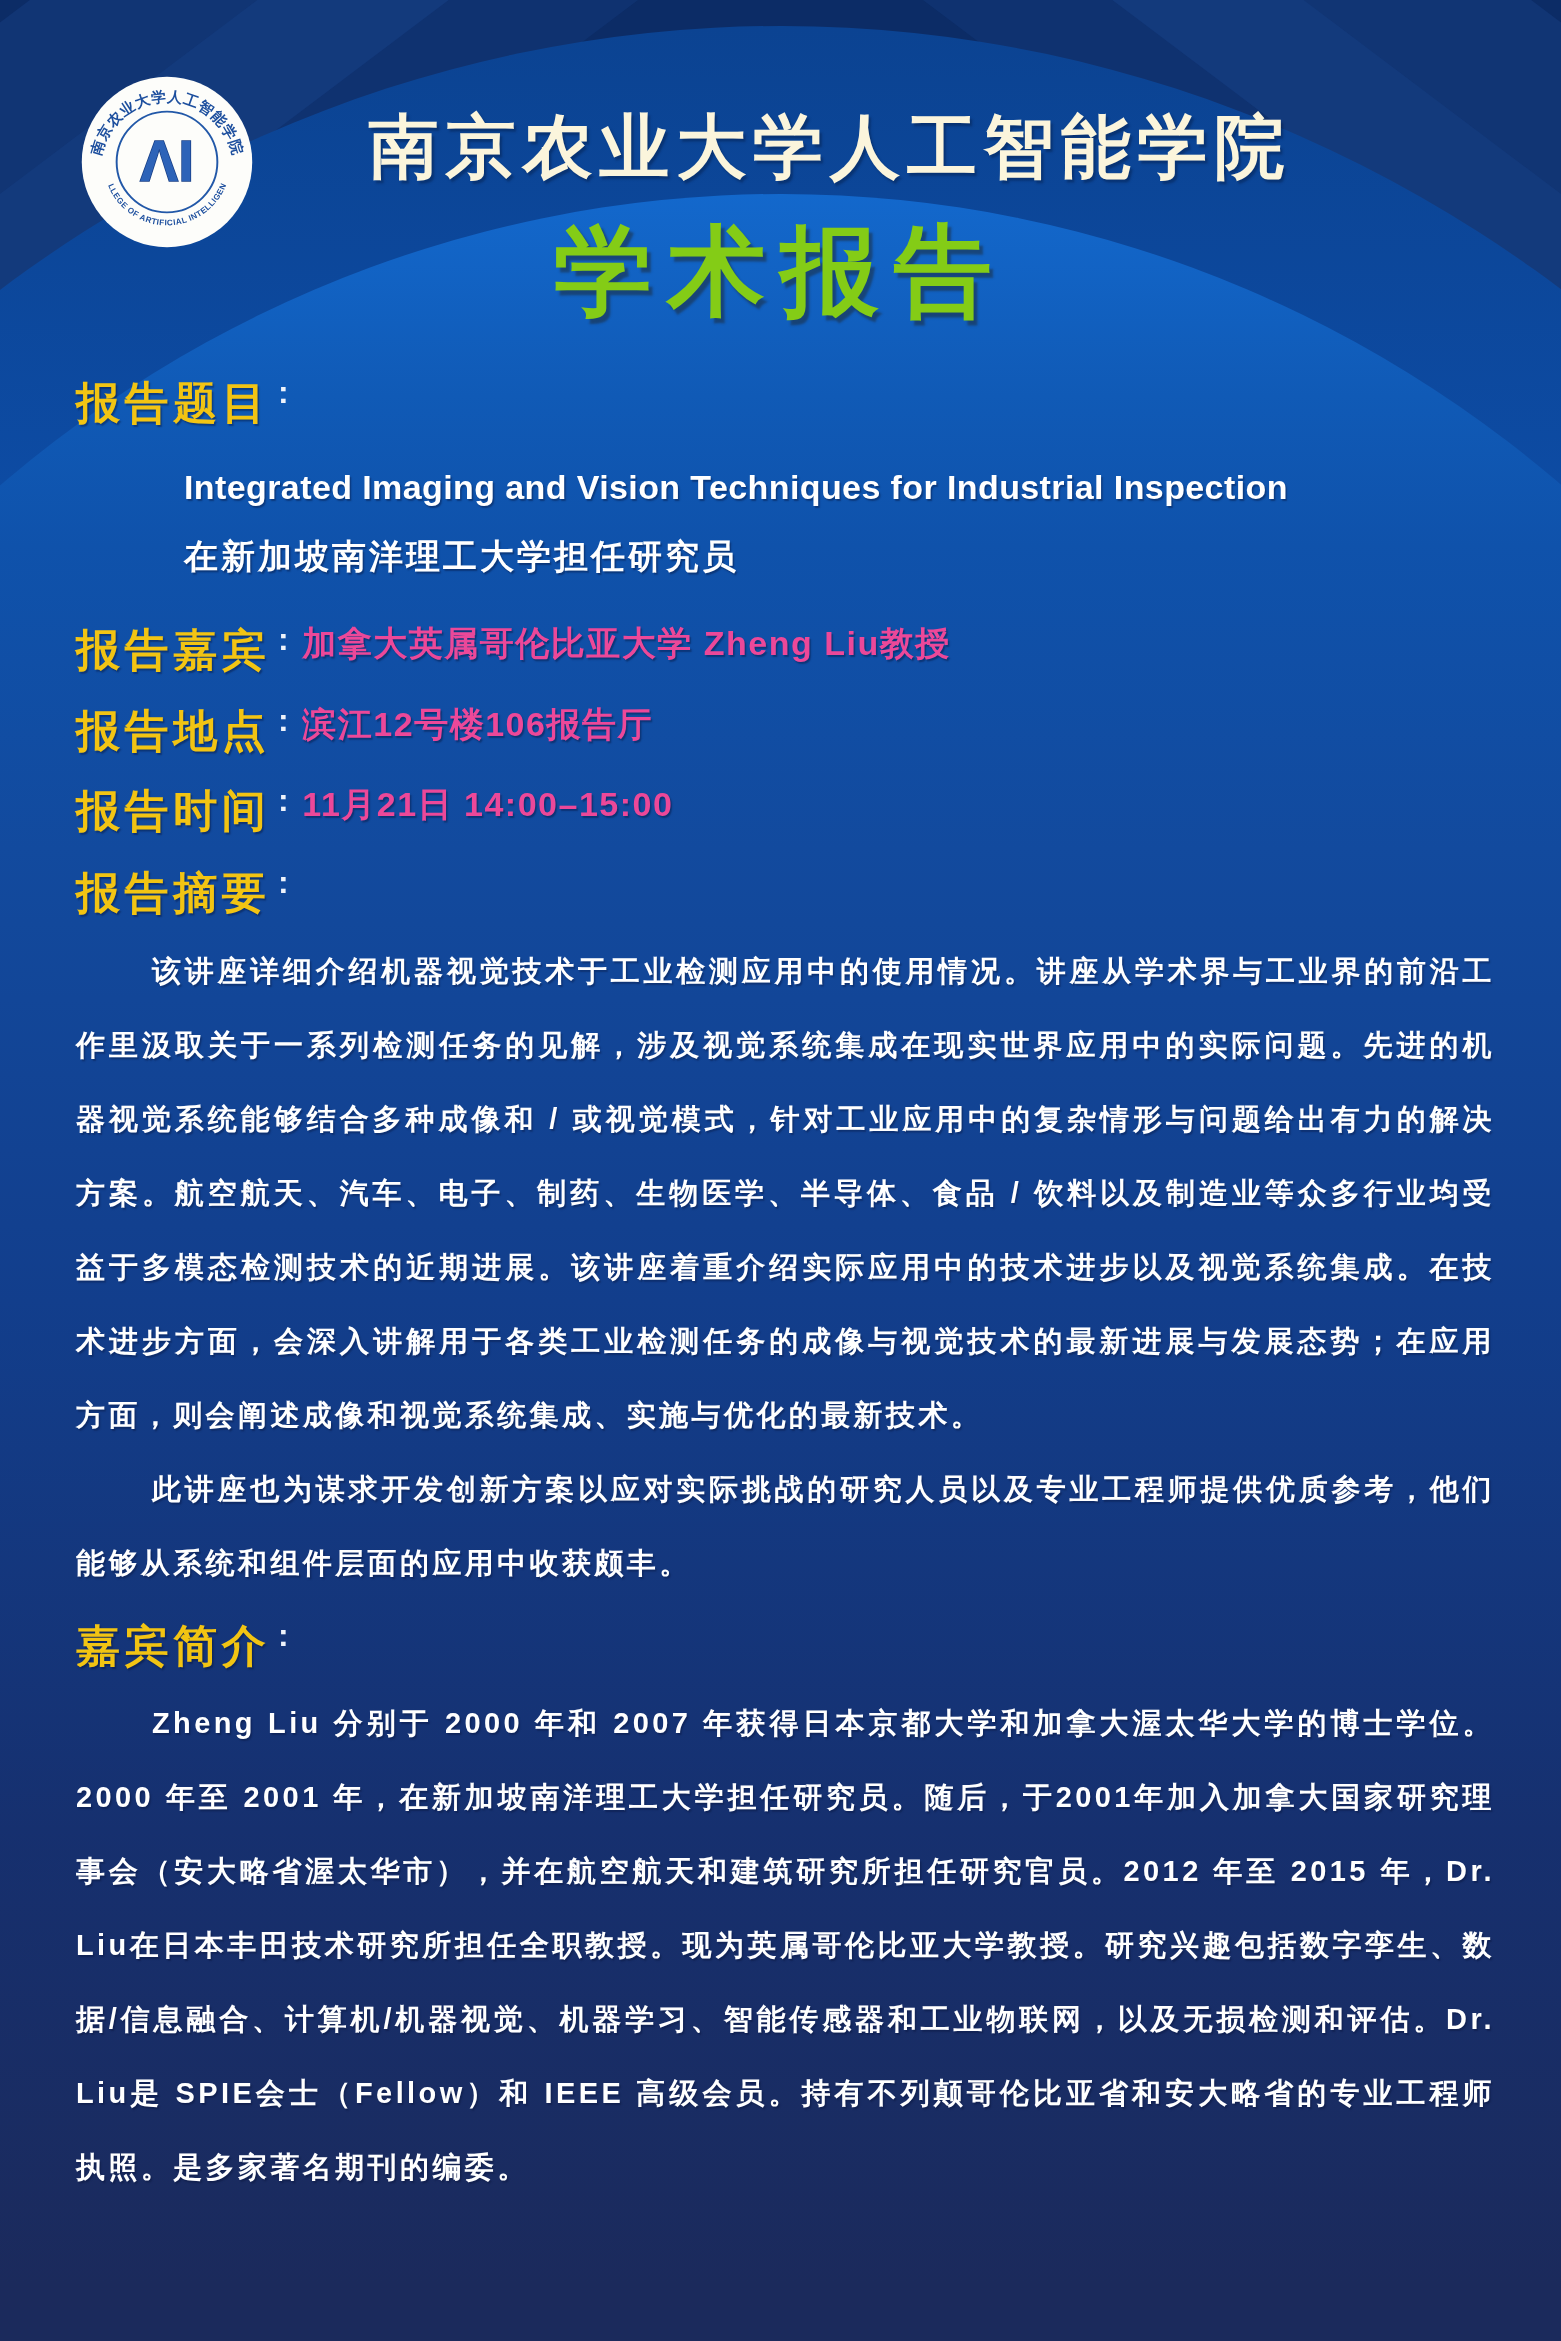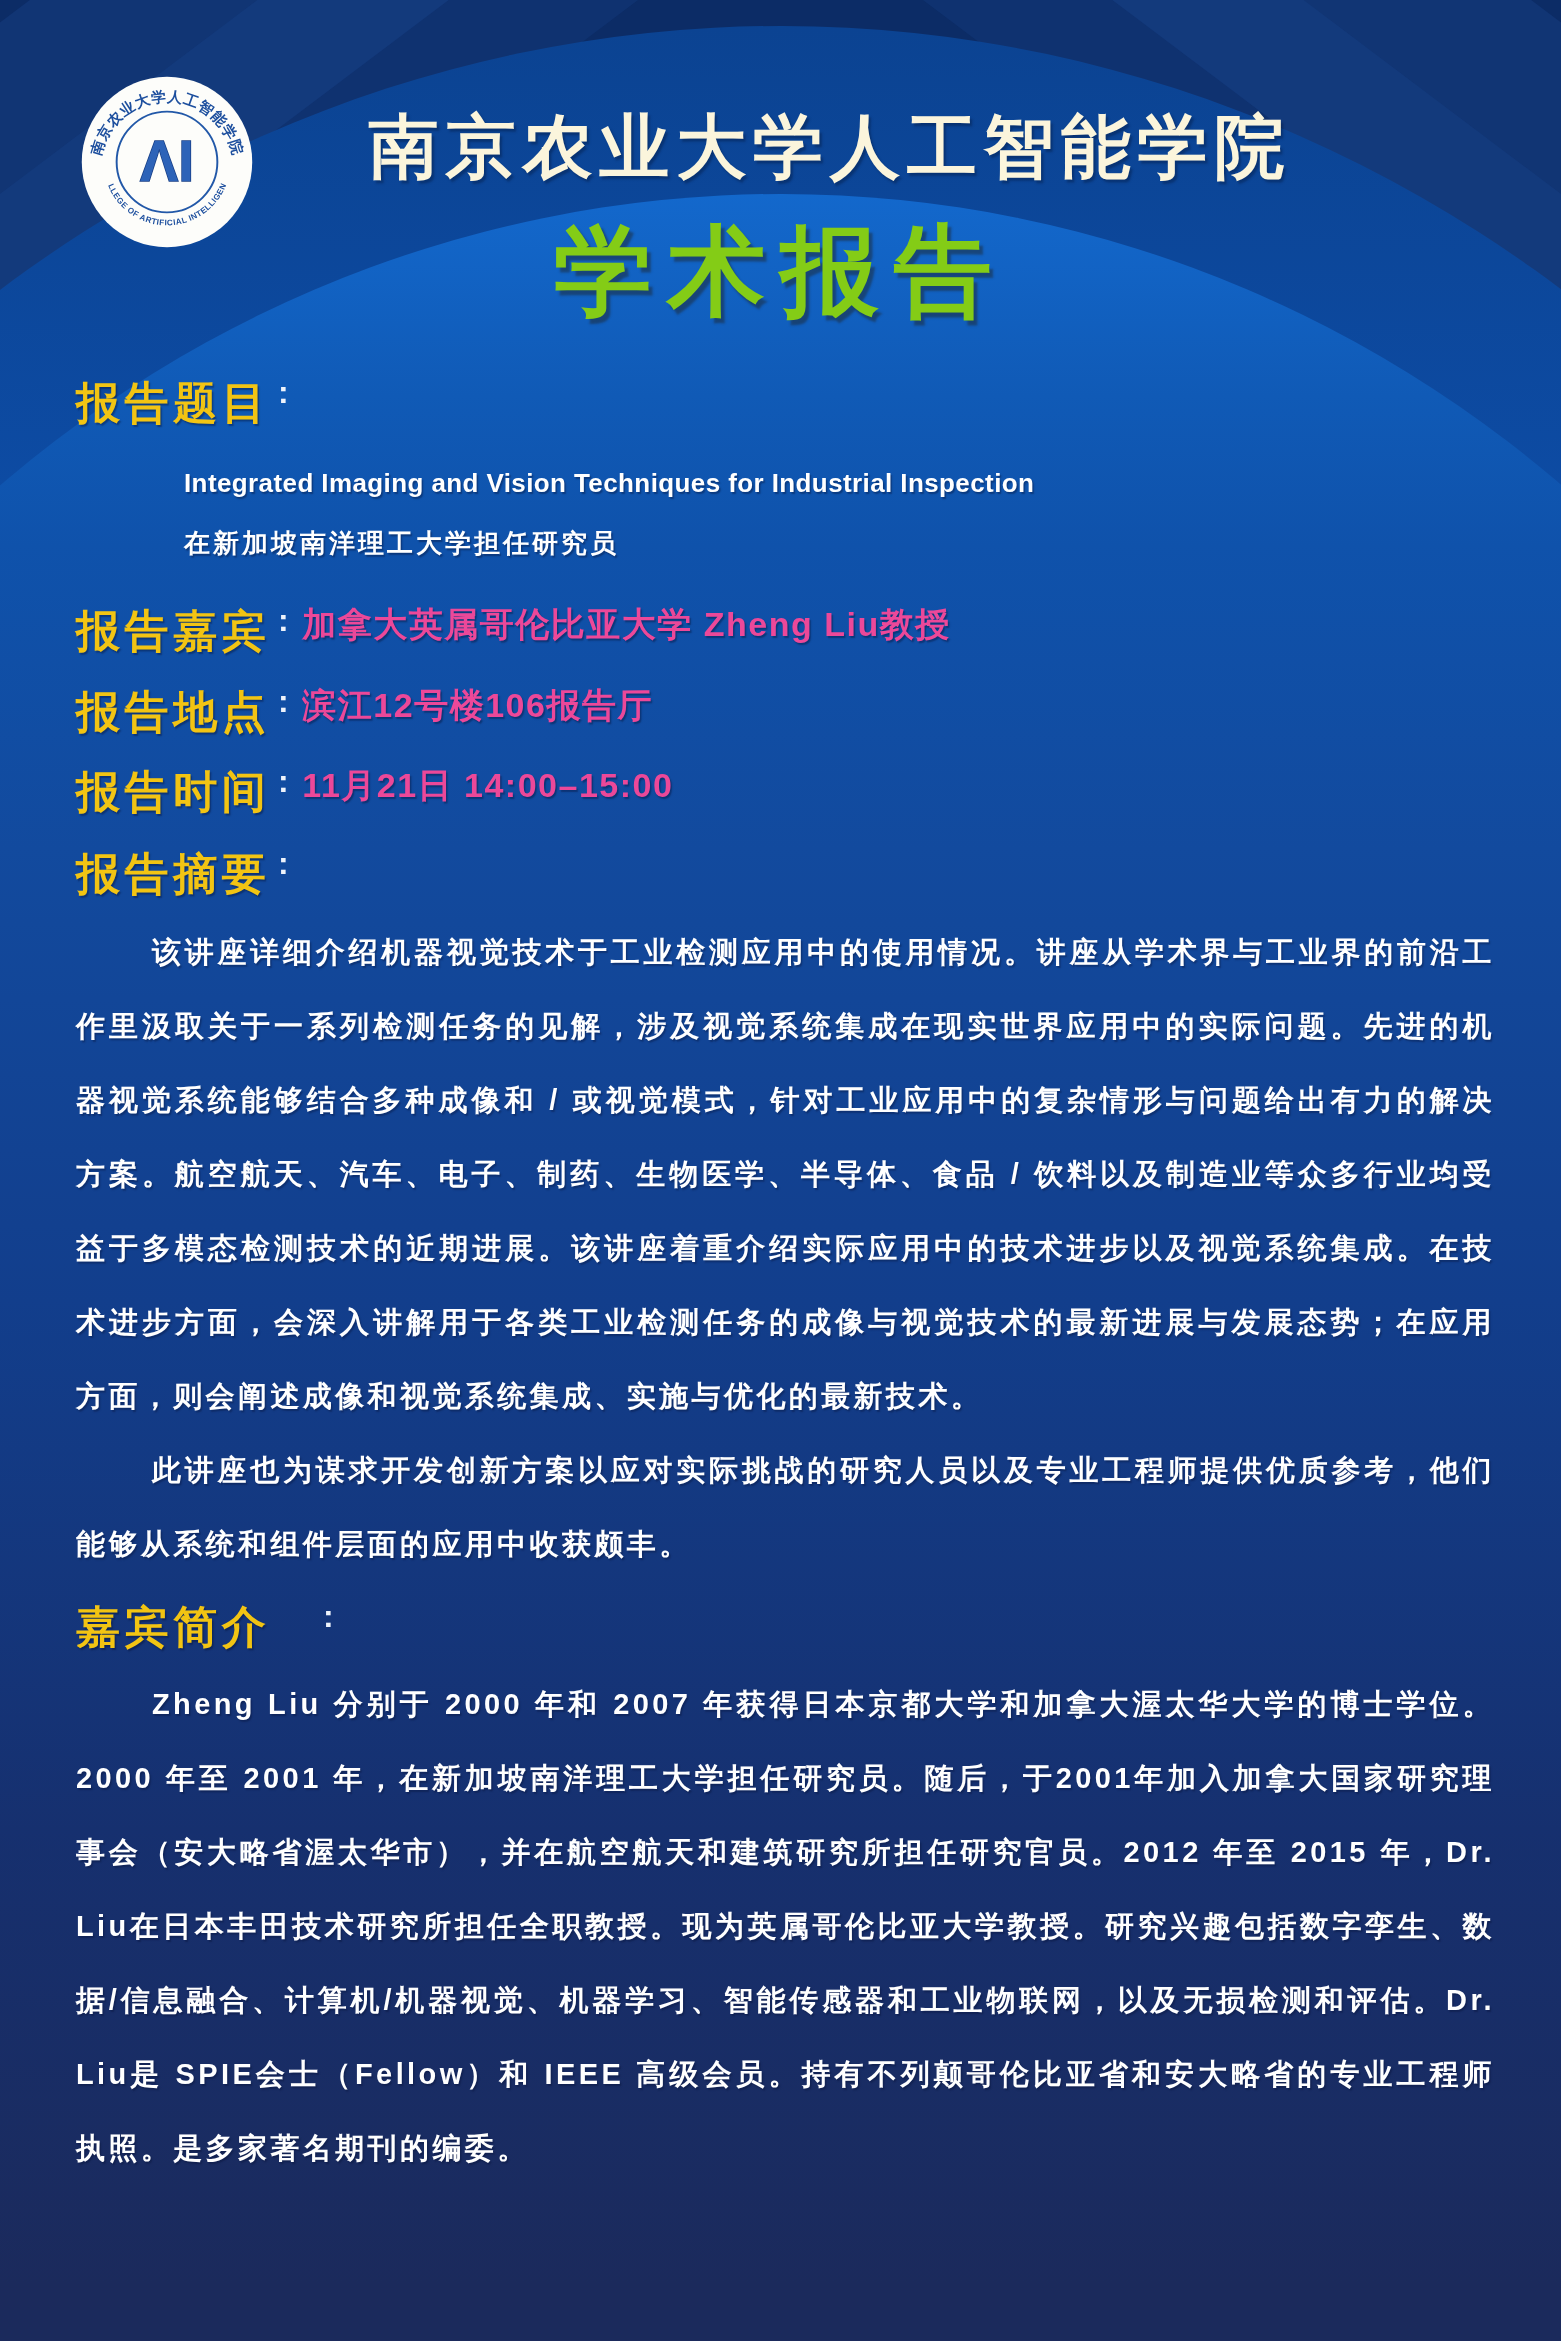--- a/index.html
+++ b/index.html
@@ -49,36 +49,36 @@
   .content{position:absolute;left:76px;right:66px;top:374px;}
   .sec-row{display:flex;align-items:flex-start;}
   .sec-label{
     color:#f2c413;font-size:44px;font-weight:800;letter-spacing:4.6px;
     text-shadow:1.5px 2.3px 1.5px rgba(5,15,50,0.4);white-space:nowrap;
   }
   .colon{color:#eef3fb;font-size:32px;font-weight:800;margin:0 13.7px 0 7.6px;}
   .val{color:#ec4899;font-size:34px;font-weight:800;letter-spacing:1.5px;
        text-shadow:1.5px 2.3px 1.5px rgba(5,15,50,0.4);white-space:nowrap;}
   .title-line{
-    padding-left:108px;color:#ffffff;font-weight:800;font-size:26px;
+    padding-left:108px;color:#ffffff;font-weight:800;font-size:34px;
     text-shadow:1.5px 2.3px 1.5px rgba(5,15,50,0.4);white-space:nowrap;
   }
   .title-line.en{margin-top:35px;letter-spacing:0.4px;}
   .title-line.zh{margin-top:27.4px;letter-spacing:3px;}
   .info-row{margin-top:21.3px;}
   .first-info{margin-top:41px;}
   .abstract-label{margin-top:23px;}
   .para{
     color:#ffffff;font-weight:800;font-size:29px;line-height:74px;
     letter-spacing:3.4px;text-align:justify;text-indent:76px;
     text-shadow:1.5px 2.3px 1.5px rgba(5,15,50,0.35);
     margin:0;
   }
   .para.first{margin-top:10.7px;}
-  .bio-label{margin-top:17px;gap:45px;}
+  .bio-label{margin-top:17px;}
   .logo-arc-text{fill:#1d4f9e;font-weight:700;}
 </style>
 </head>
 <body>
 
 <div class="page">
 
   <div class="ray ray-l1"></div>
   <div class="ray ray-l2"></div>
   <div class="ray ray-r1"></div>

